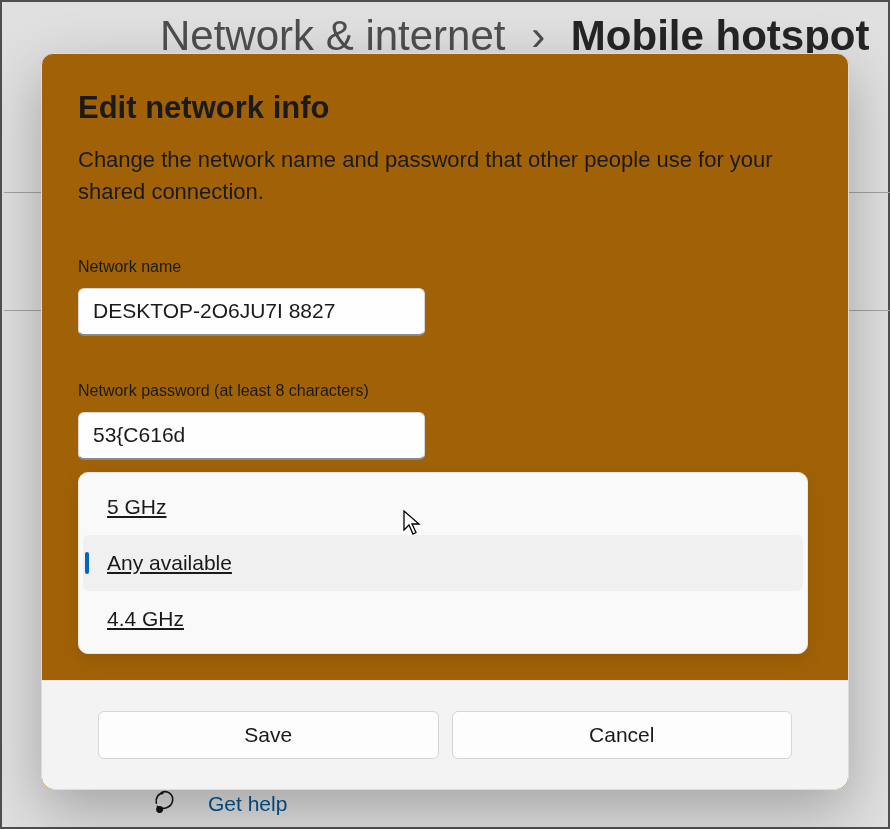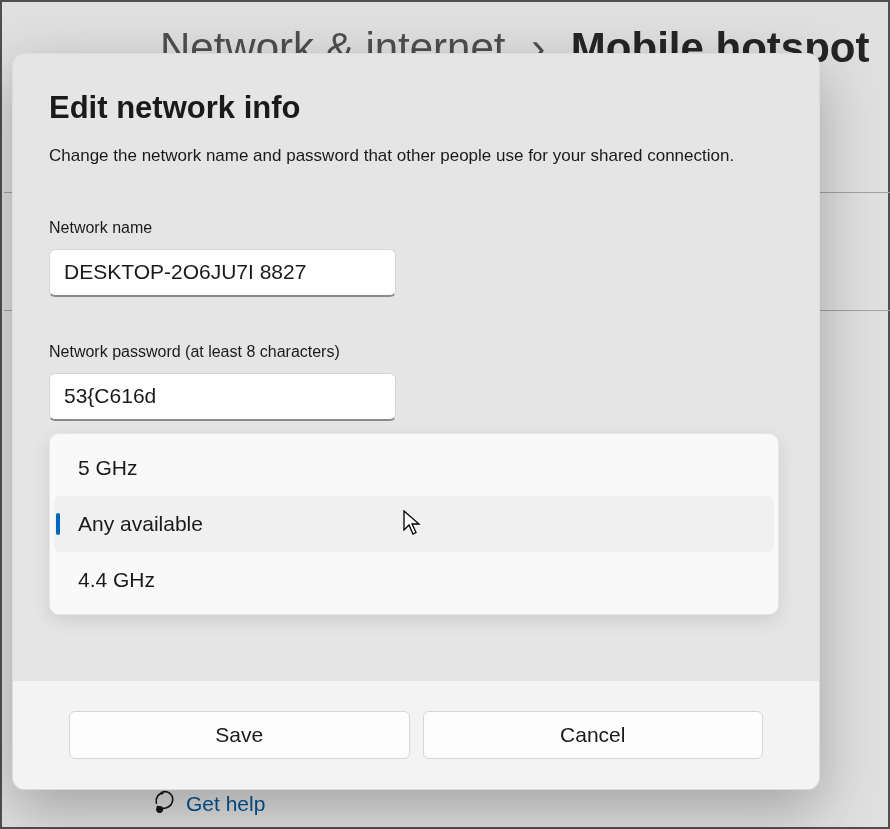--- a/index.html
+++ b/index.html
@@ -33,21 +33,20 @@
       background: rgba(0,0,0,0.12);
     }
     .breadcrumb {
       position: absolute;
       top: 10px;
       left: 158px;
       font-size: 42px;
       font-weight: 600;
       color: #2b2b2b;
       white-space: nowrap;
-      margin-top: 12px;
     }
     .breadcrumb .parent {
       color: #595959;
       font-weight: 400;
     }
     .breadcrumb .sep {
       color: #595959;
       font-weight: 400;
       margin: 0 14px;
     }
@@ -66,57 +65,57 @@
       width: 886px;
       height: 1px;
       background: #b9b9b9;
     }
     .help-row {
       position: absolute;
       bottom: 8px;
       left: 150px;
       display: flex;
       align-items: center;
-      gap: 8px;
+      gap: 30px;
     }
     .help-icon svg {
       width: 26px;
       height: 26px;
     }
     .help-link {
       color: #0560a6;
       font-size: 21px;
       text-decoration: none;
     }
     
     .dialog {
       position: absolute;
       top: 53px;
-      left: 12px;
+      left: 41px;
       width: 808px;
       height: 737px;
-      background: #e5e5e5;
+      background: #a16207;
       border: 1px solid #dcdcdc;
       border-radius: 12px;
       box-shadow: 0 20px 60px rgba(0,0,0,0.28);
       display: flex;
       flex-direction: column;
     }
     .dialog-body {
       padding: 36px 36px 10px 36px;
       flex: 1 1 auto;
     }
     .dialog-title {
       font-size: 31px;
       font-weight: 600;
       color: #1a1a1a;
       margin-bottom: 18px;
     }
     .dialog-desc {
-      font-size: 17px;
+      font-size: 22px;
       color: #1a1a1a;
       line-height: 1.45;
       margin-bottom: 50px;
       max-width: 740px;
     }
     .field-label {
       font-size: 16px;
       color: #1a1a1a;
       margin-bottom: 12px;
     }
@@ -150,20 +149,21 @@
     .dropdown-item {
       height: 56px;
       display: flex;
       align-items: center;
       padding: 0 24px;
       font-size: 21px;
       color: #1a1a1a;
       position: relative;
       border-radius: 6px;
       margin: 0 4px;
+      text-decoration: underline;
     }
     .dropdown-item.selected {
       background: #f0f0f0;
     }
     .dropdown-item.selected::before {
       content: "";
       position: absolute;
       left: 2px;
       top: 50%;
       transform: translateY(-50%);

